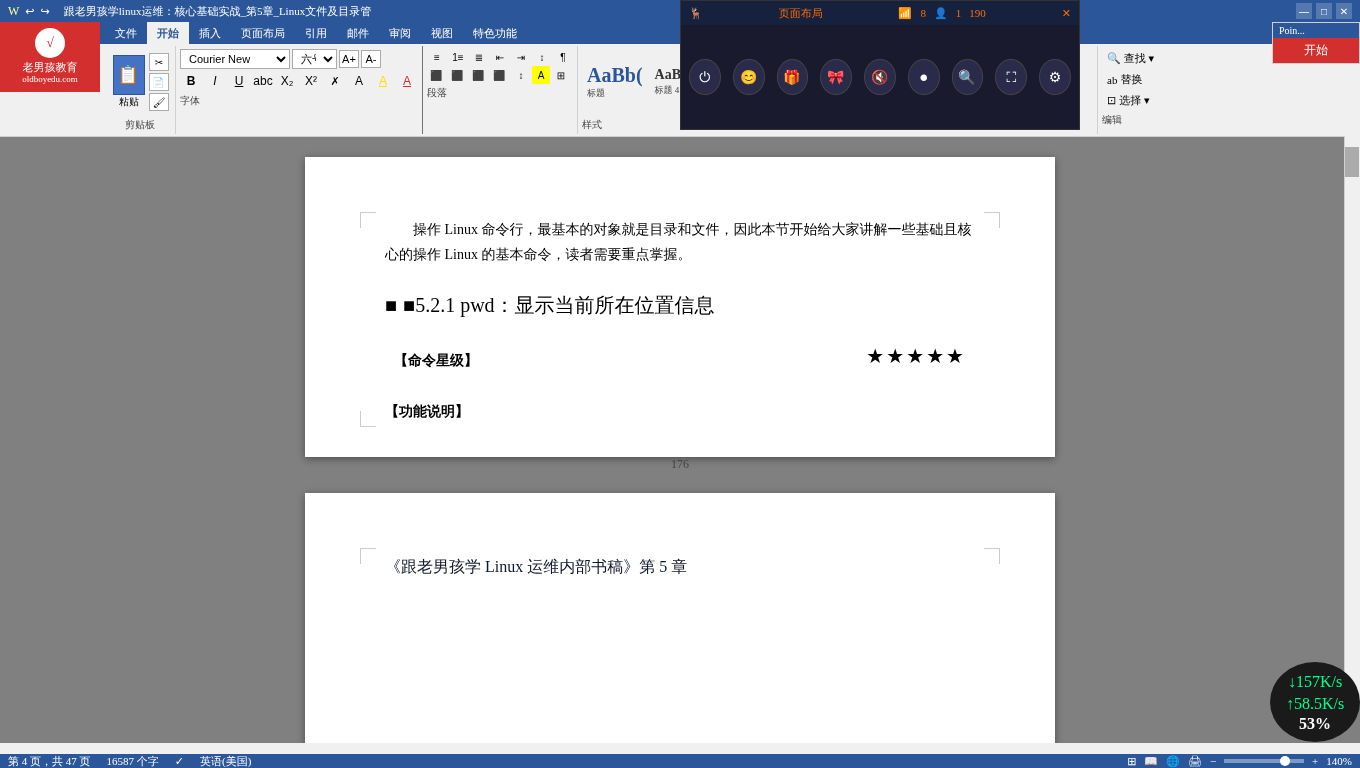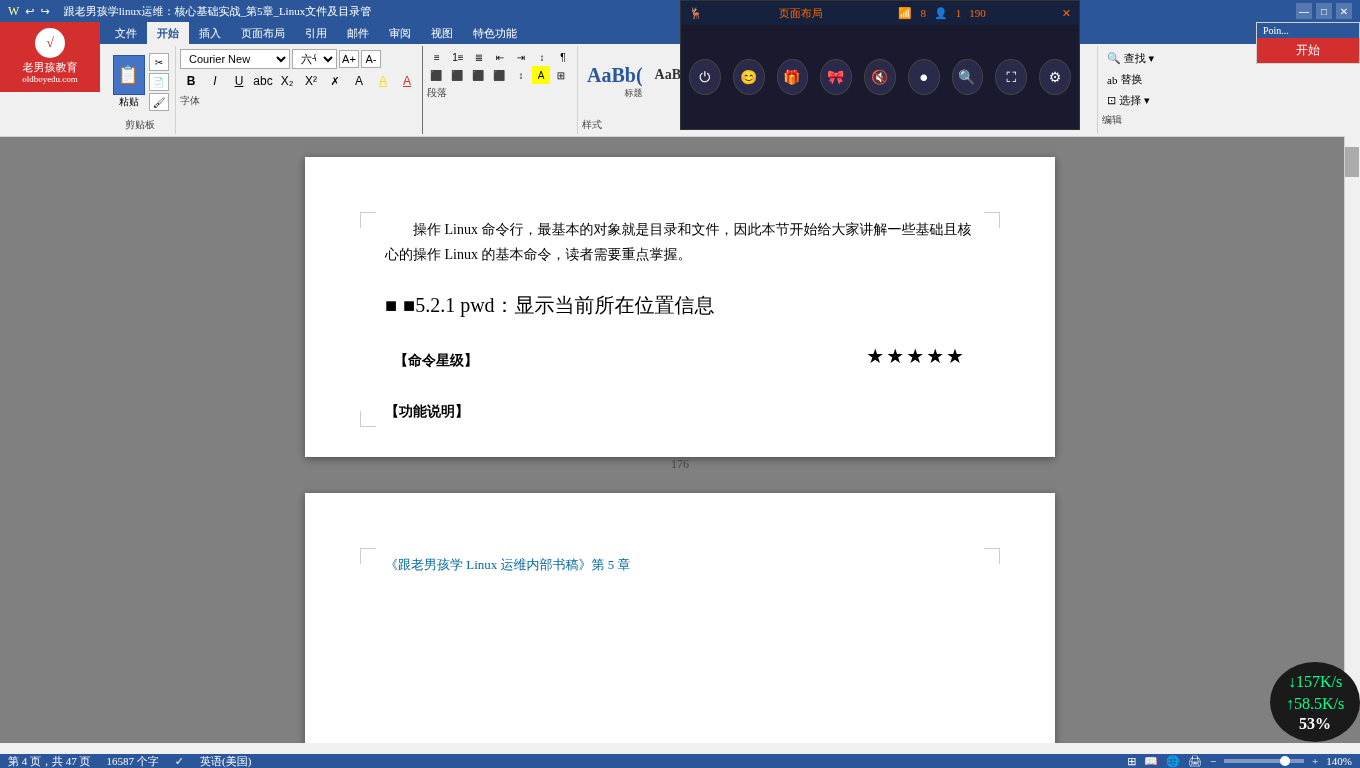--- a/index.html
+++ b/index.html
@@ -146,21 +146,21 @@
       display: flex;
       flex-direction: column;
       border-right: 1px solid #d0d0d0;
       padding: 2px 4px;
       min-width: 520px;
     }
     .styles-row { display: flex; align-items: center; gap: 2px; }
     .style-item {
       display: flex;
       flex-direction: column;
-      align-items: flex-end;
+      align-items: flex-start;
       padding: 2px 4px;
       cursor: pointer;
       min-width: 58px;
       height: 68px;
       justify-content: center;
       border: 1px solid transparent;
     }
     .style-preview {
       font-size: 20px;
       font-weight: bold;
@@ -226,21 +226,21 @@
       font-size: 14px;
       cursor: pointer;
       display: flex; align-items: center; justify-content: center;
     }
 
     
     .point-overlay {
       position: absolute;
       top: 22px;
       right: 0;
-      width: 104px;
+      width: 88px;
       background: #0c4a6e;
       border: 1px solid #d0d0d0;
       z-index: 100;
       font-size: 11px;
     }
     .point-header {
       background: #2b579a;
       color: white;
       padding: 2px 6px;
       font-size: 10px;
@@ -383,22 +383,22 @@
       background: #ababab;
       width: 14px;
       height: 30px;
       margin: 1px auto;
       position: absolute;
       top: 10px;
     }
 
     
     .page-footer-text {
-      font-size: 13px;
-      color: #0369a1;
+      font-size: 16px;
+      color: #0f172a;
     }
 
     
     .para-group {
       display: flex;
       flex-direction: column;
       border-right: 1px solid #d0d0d0;
       padding: 2px 4px;
       min-width: 120px;
     }

